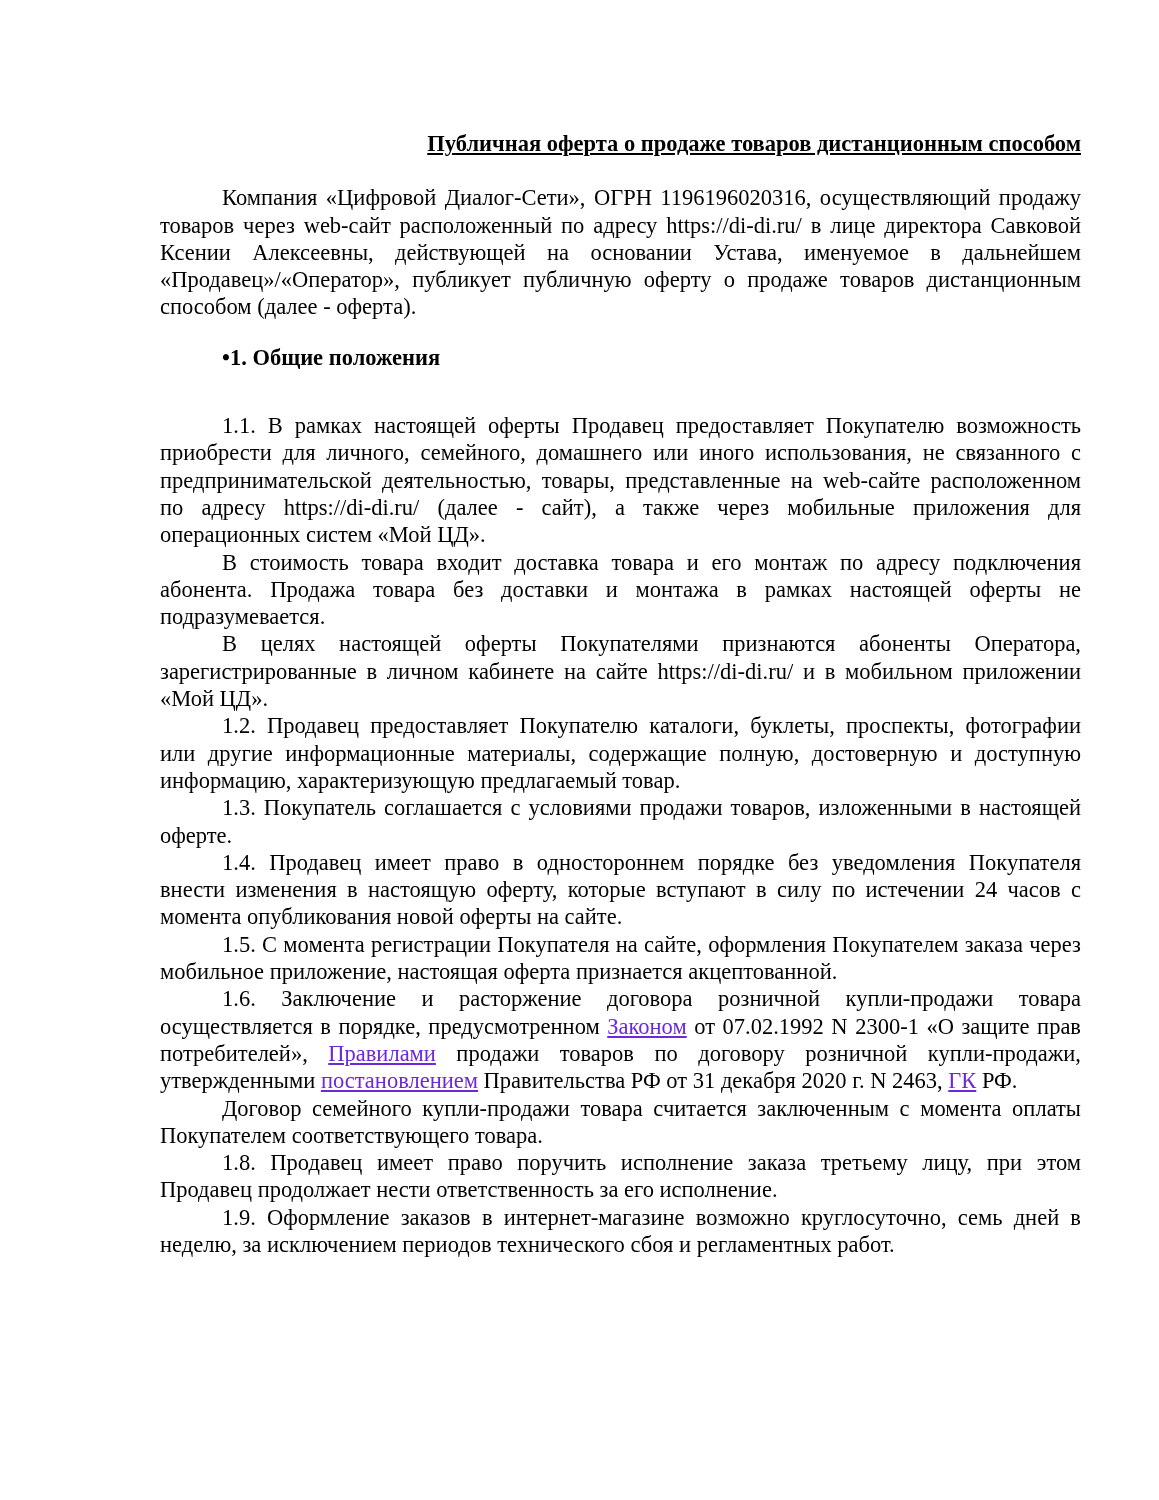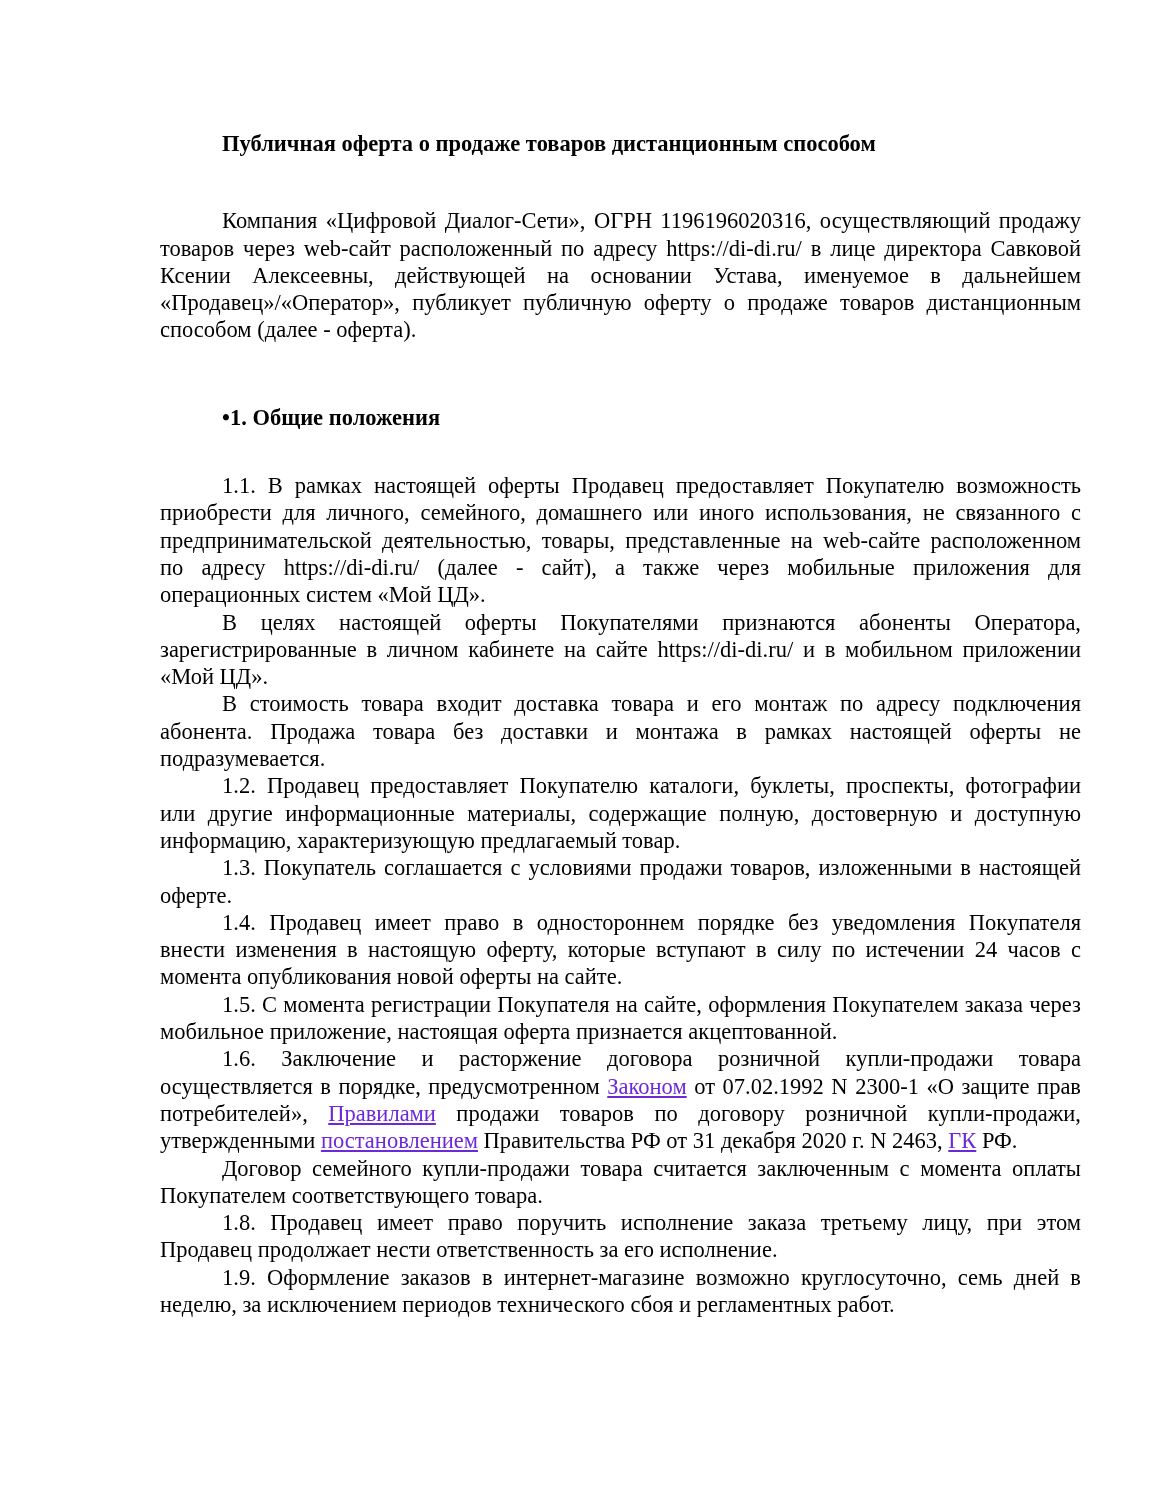--- a/index.html
+++ b/index.html
@@ -16,59 +16,60 @@
     padding: 130px 78px 0 160px;
     overflow: hidden;
     font-family: "Liberation Serif", "DejaVu Serif", serif;
     font-size: 22.5px;
     line-height: 27.3px;
     color: #000000;
     -webkit-font-smoothing: antialiased;
   }
   .doc-title {
     font-weight: bold;
-    text-align: left;
-    margin: 0 0 50px 62px;
+    text-decoration: underline;
+    text-align: right;
+    margin: 0 0 27px 62px;
   }
   .section-heading {
     font-weight: bold;
     margin: 0 0 41px 62px;
   }
   .section-heading .bullet {
     font-weight: bold;
   }
   p.para {
     margin: 0;
     text-align: justify;
     text-indent: 62px;
   }
   p.para-intro {
-    margin-bottom: 60px;
+    margin-bottom: 23px;
   }
   a.doc-link {
     color: #6d28d9;
     text-decoration: underline;
     cursor: pointer;
   }
 </style>
 </head>
 <body>
 
 <div class="page">
 
   <div class="doc-title">Публичная оферта о продаже товаров дистанционным способом</div>
 
   <p class="para para-intro"><span>Компания «Цифровой Диалог-Сети», ОГРН 1196196020316, осуществляющий продажу товаров через web-сайт расположенный по адресу https://di-di.ru/ в лице директора Савковой Ксении Алексеевны, действующей на основании Устава, именуемое в дальнейшем «Продавец»/«Оператор», публикует публичную оферту о продаже товаров дистанционным способом (далее - оферта).</span></p>
 
   <div class="section-heading"><span class="bullet">•</span><span>1. Общие положения</span></div>
 
   <div>
     <p class="para"><span>1.1. В рамках настоящей оферты Продавец предоставляет Покупателю возможность приобрести для личного, семейного, домашнего или иного использования, не связанного с предпринимательской деятельностью, товары, представленные на web-сайте расположенном по адресу https://di-di.ru/  (далее - сайт), а также через мобильные приложения для операционных систем «Мой ЦД».</span></p>
+    <p class="para"><span>В стоимость товара входит доставка товара и его монтаж по адресу подключения абонента. Продажа товара без доставки и монтажа в рамках настоящей оферты не подразумевается.</span></p>
     <p class="para"><span>В целях настоящей оферты Покупателями признаются абоненты Оператора, зарегистрированные в личном кабинете на сайте https://di-di.ru/ и в мобильном приложении «Мой ЦД».</span></p>
-    <p class="para"><span>В стоимость товара входит доставка товара и его монтаж по адресу подключения абонента. Продажа товара без доставки и монтажа в рамках настоящей оферты не подразумевается.</span></p>
     <p class="para"><span>1.2. Продавец предоставляет Покупателю каталоги, буклеты, проспекты, фотографии или другие информационные материалы, содержащие полную, достоверную и доступную информацию, характеризующую предлагаемый товар.</span></p>
     <p class="para"><span>1.3. Покупатель соглашается с условиями продажи товаров, изложенными в настоящей оферте.</span></p>
     <p class="para"><span>1.4. Продавец имеет право в одностороннем порядке без уведомления Покупателя внести изменения в настоящую оферту, которые вступают в силу по истечении 24 часов с момента опубликования новой оферты на сайте.</span></p>
     <p class="para"><span>1.5. С момента регистрации Покупателя на сайте, оформления Покупателем заказа через мобильное приложение, настоящая оферта признается акцептованной.</span></p>
     <p class="para"><span>1.6. Заключение и расторжение договора розничной купли-продажи товара осуществляется в порядке, предусмотренном </span><a class="doc-link">Законом</a><span> от 07.02.1992 N 2300-1 «О защите прав потребителей», </span><a class="doc-link">Правилами</a><span> продажи товаров по договору розничной купли-продажи, утвержденными </span><a class="doc-link">постановлением</a><span> Правительства РФ от 31 декабря 2020 г. N 2463, </span><a class="doc-link">ГК</a><span> РФ.</span></p>
     <p class="para"><span>Договор семейного купли-продажи товара считается заключенным с момента оплаты Покупателем соответствующего товара.</span></p>
     <p class="para"><span>1.8. Продавец имеет право поручить исполнение заказа третьему лицу, при этом Продавец продолжает нести ответственность за его исполнение.</span></p>
     <p class="para"><span>1.9. Оформление заказов в интернет-магазине возможно круглосуточно, семь дней в неделю, за исключением периодов технического сбоя и регламентных работ.</span></p>
   </div>
 

